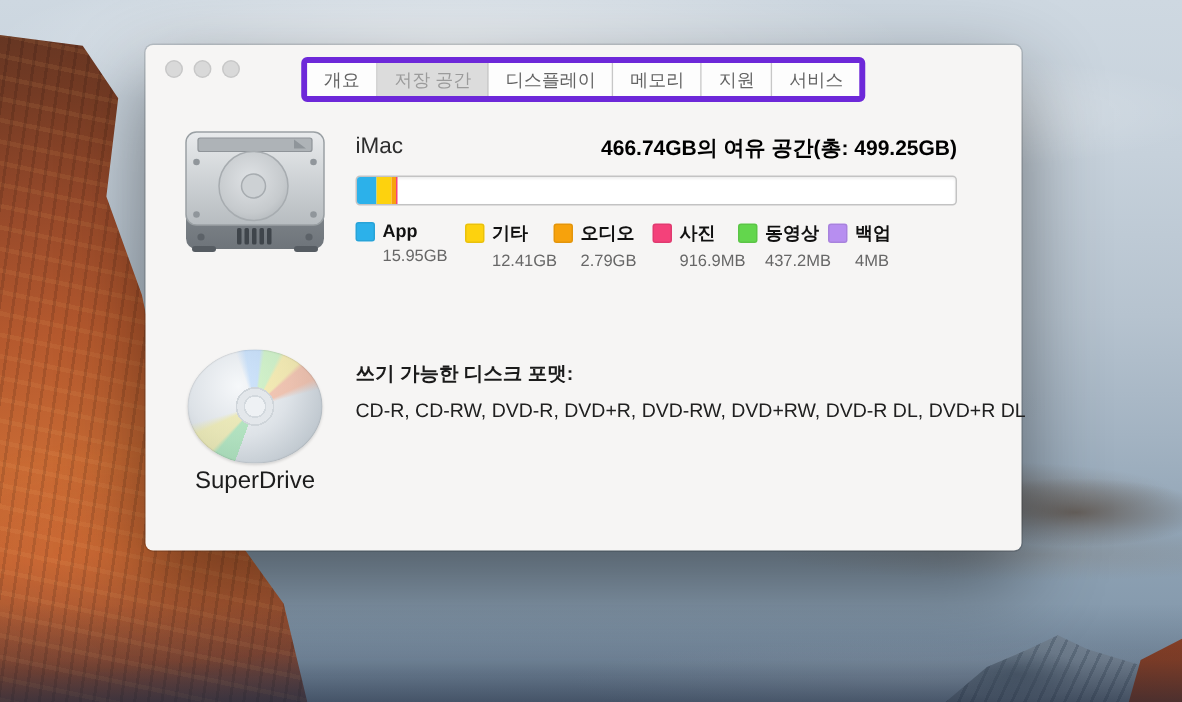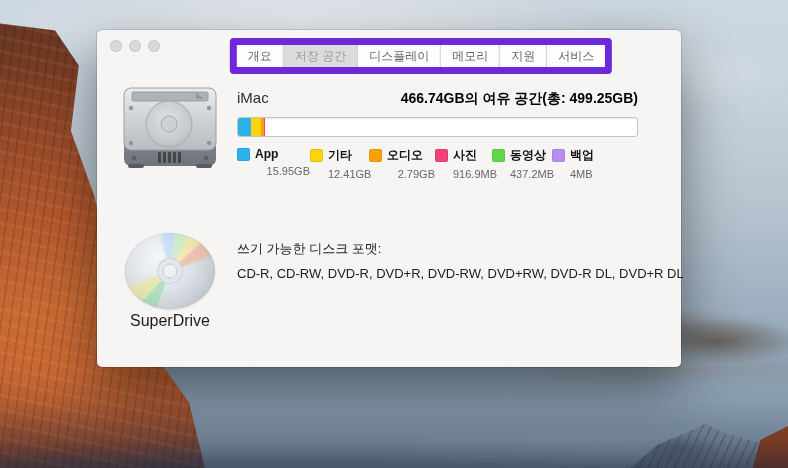--- a/index.html
+++ b/index.html
@@ -60,21 +60,21 @@
   }
   
   .window{position:absolute;left:97px;top:30px;width:584px;height:337px;
     background:#f6f5f4;border-radius:5px;
     box-shadow:0 22px 55px rgba(0,0,0,.45),0 0 0 1px rgba(0,0,0,.12);
   }
   .traffic-lights{position:absolute;left:13px;top:10px;display:flex;gap:7px;}
   .traffic-lights .dot{width:12px;height:12px;border-radius:50%;background:#d9d9d9;
     box-shadow:inset 0 0 0 1px rgba(0,0,0,.08);}
   .tabbar{position:absolute;top:8px;left:50%;transform:translateX(-50%);
-    display:flex;height:22px;border:7px solid #6d28d9;border-radius:4px;overflow:hidden;background:#fdfdfd;margin-left:32px;}
+    display:flex;height:22px;border:4px solid #6d28d9;border-radius:4px;overflow:hidden;background:#fdfdfd;}
   .tab{padding:0 11px;font-size:12px;line-height:22px;color:#636363;background:#fdfdfd;
     border-right:1px solid #c7c7c7;white-space:nowrap;cursor:default;}
   .tab:last-child{border-right:none;}
   .tab.selected{background:#dcdcdc;color:#9b9b9b;}
   
   .left-col{position:absolute;left:0;top:0;width:146px;height:100%;}
   .disk-icon{position:absolute;left:25px;top:54px;width:96px;height:86px;}
   .disk-label{position:absolute;left:0;top:141px;width:146px;text-align:center;
     font-size:12.5px;line-height:16px;color:#1d1d1d;}
   .superdrive-icon{position:absolute;left:28px;top:203px;width:90px;height:76px;border-radius:50%;
@@ -91,26 +91,26 @@
   .superdrive-label{position:absolute;left:0;top:282px;width:146px;text-align:center;
     font-size:16px;color:#1d1d1d;}
   
   .device-name{position:absolute;left:140px;top:59px;font-size:15px;color:#2e2e2e;}
   .free-space{position:absolute;right:43px;top:60px;font-size:14px;font-weight:bold;color:#000000;margin-left:32px;}
   .storage-bar{position:absolute;left:140px;top:87px;width:399px;height:18px;background:#fff;
     border:1px solid #c3c3c3;border-radius:3px;overflow:hidden;display:flex;
     box-shadow:inset 0 1px 2px rgba(0,0,0,.08);}
   .seg{height:100%;}
   .legend{position:absolute;left:140px;top:117px;display:flex;}
-  .legend-item{flex:0 0 auto;text-align:right;}
+  .legend-item{flex:0 0 auto;}
   .legend-top{display:flex;align-items:center;}
   .swatch{width:13px;height:13px;border-radius:2px;flex:0 0 auto;box-shadow:inset 0 0 0 1px rgba(0,0,0,.08);}
   .legend-label{margin-left:5px;font-size:12px;font-weight:bold;color:#111;white-space:nowrap;}
   .legend-value{margin-left:18px;margin-top:4px;font-size:11px;color:#676767;white-space:nowrap;}
-  .formats-title{position:absolute;left:140px;top:210px;font-size:13px;font-weight:normal;color:#1b1b1b;}
+  .formats-title{position:absolute;left:140px;top:210px;font-size:13px;font-weight:bold;color:#1b1b1b;}
   .formats-list{position:absolute;left:140px;top:236px;font-size:13px;color:#202020;white-space:nowrap;}
 </style>
 </head>
 <body>
 
 <div class="desktop">
   <div class="clouds"></div>
   <div class="cloud-dark"></div>
   <div class="ridge-haze"></div>
   <div class="mountain-right"></div>

